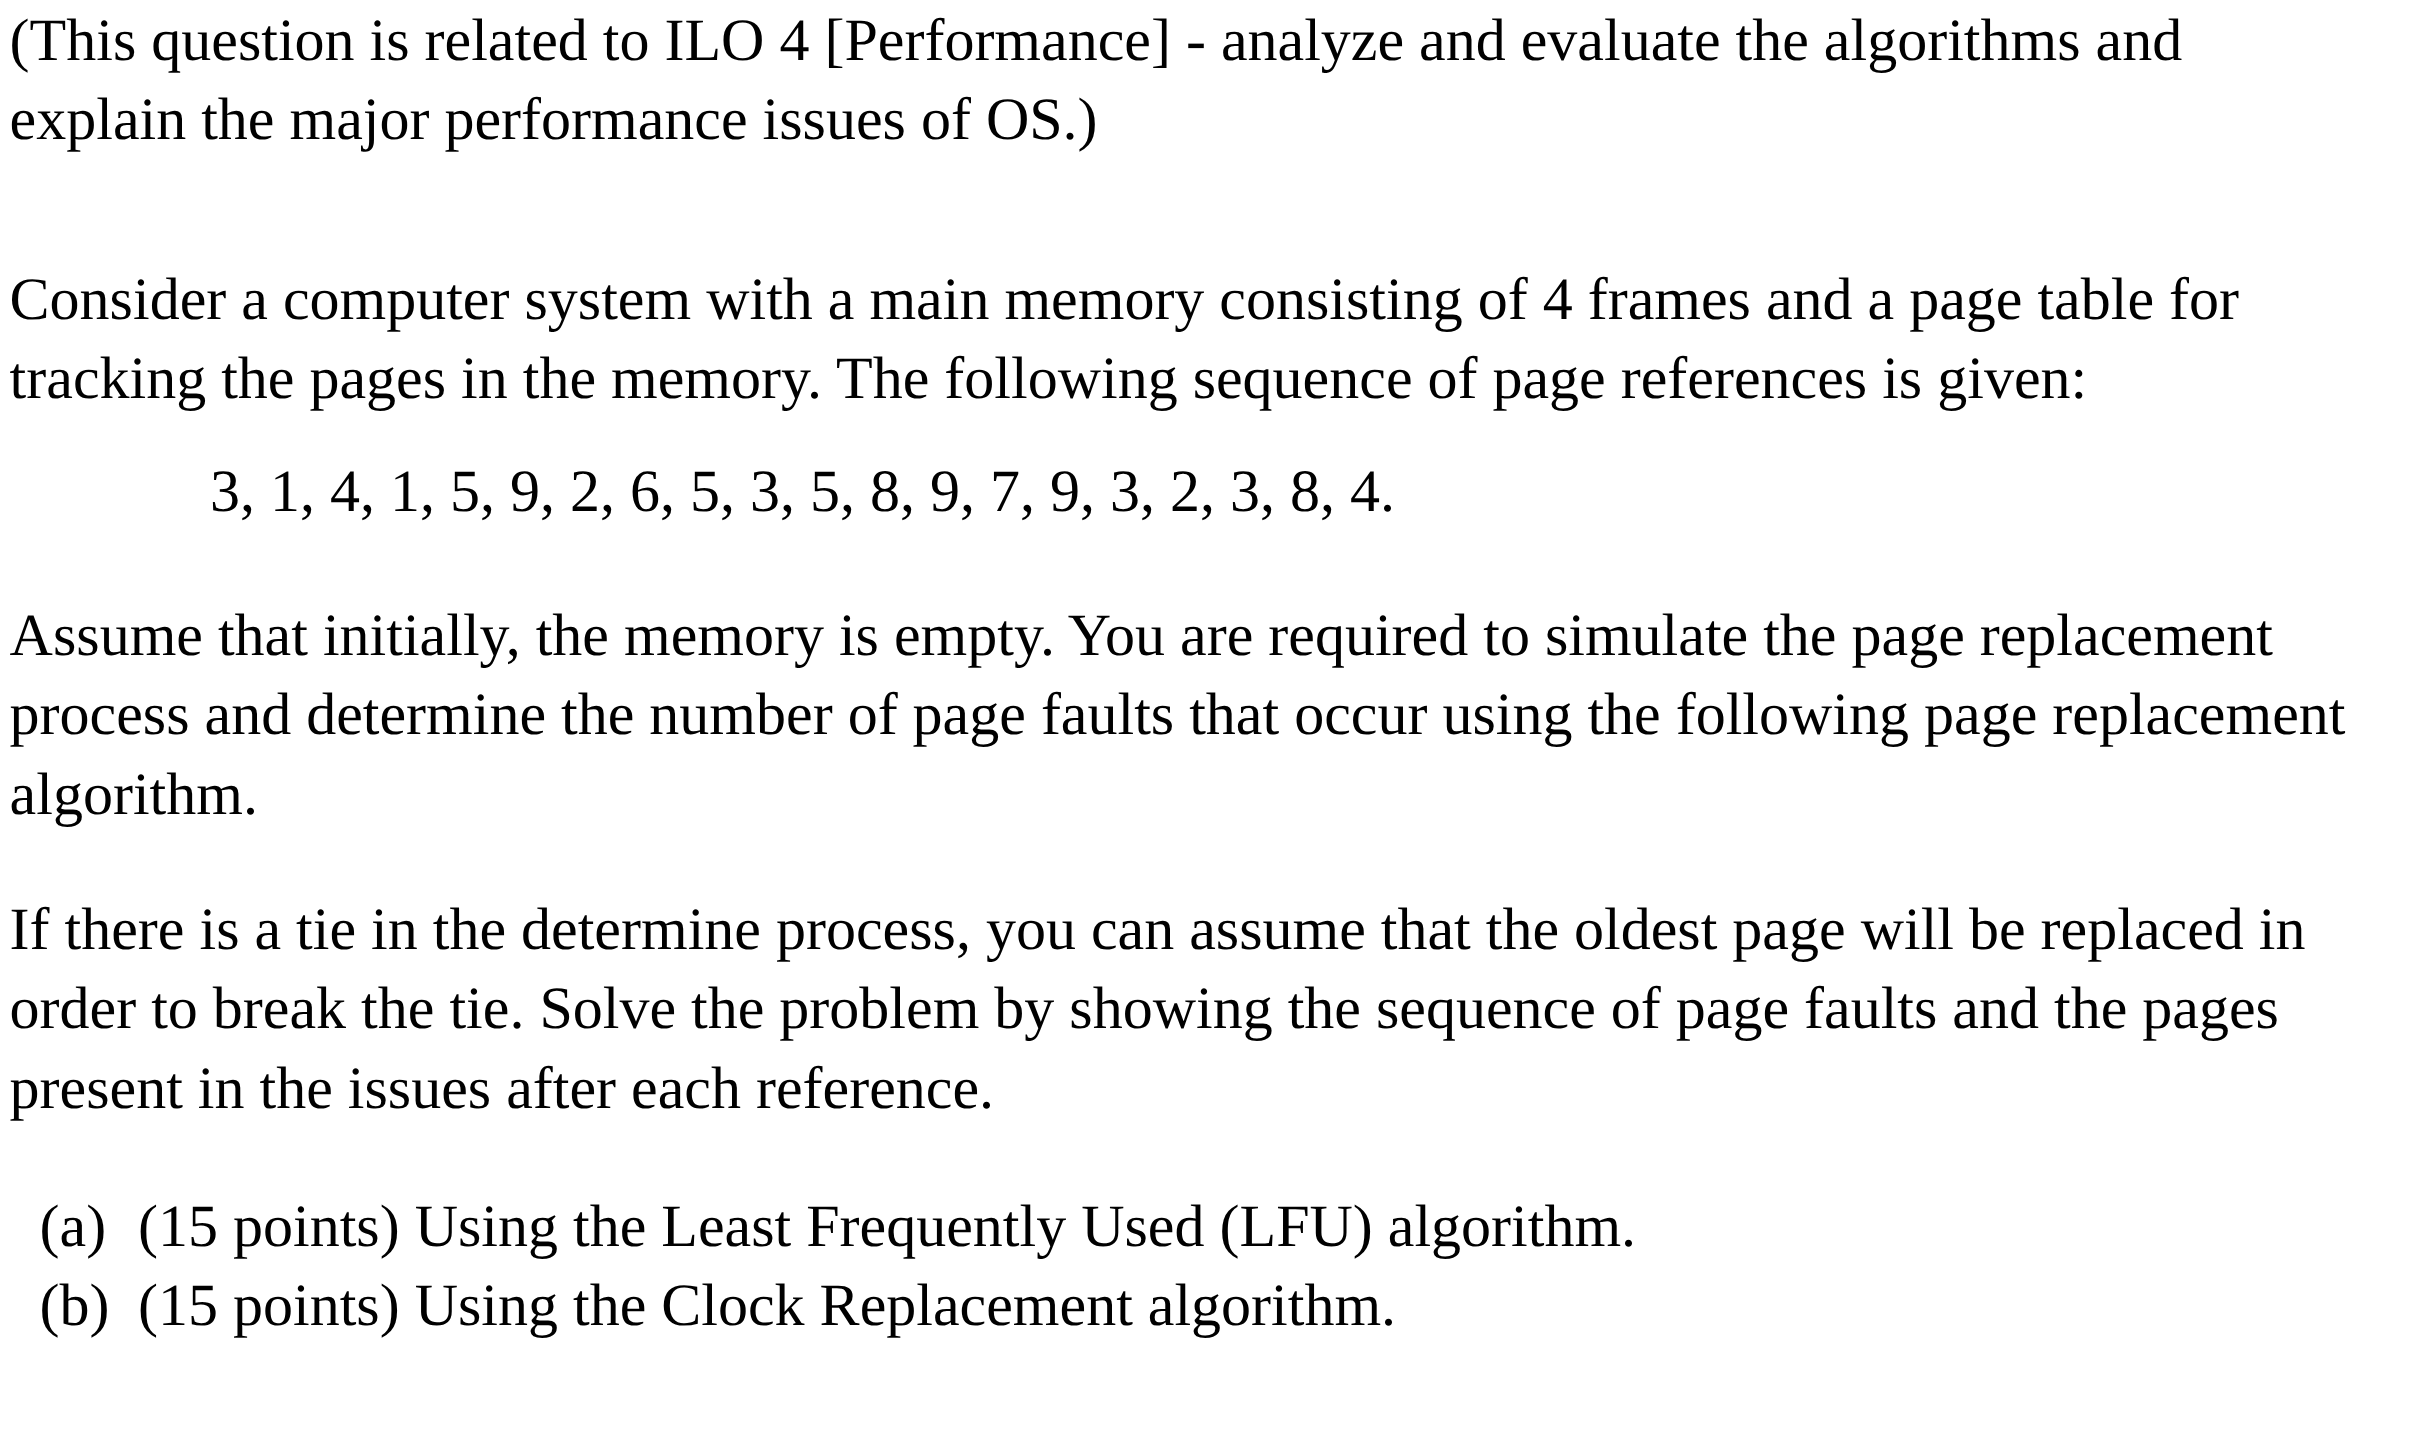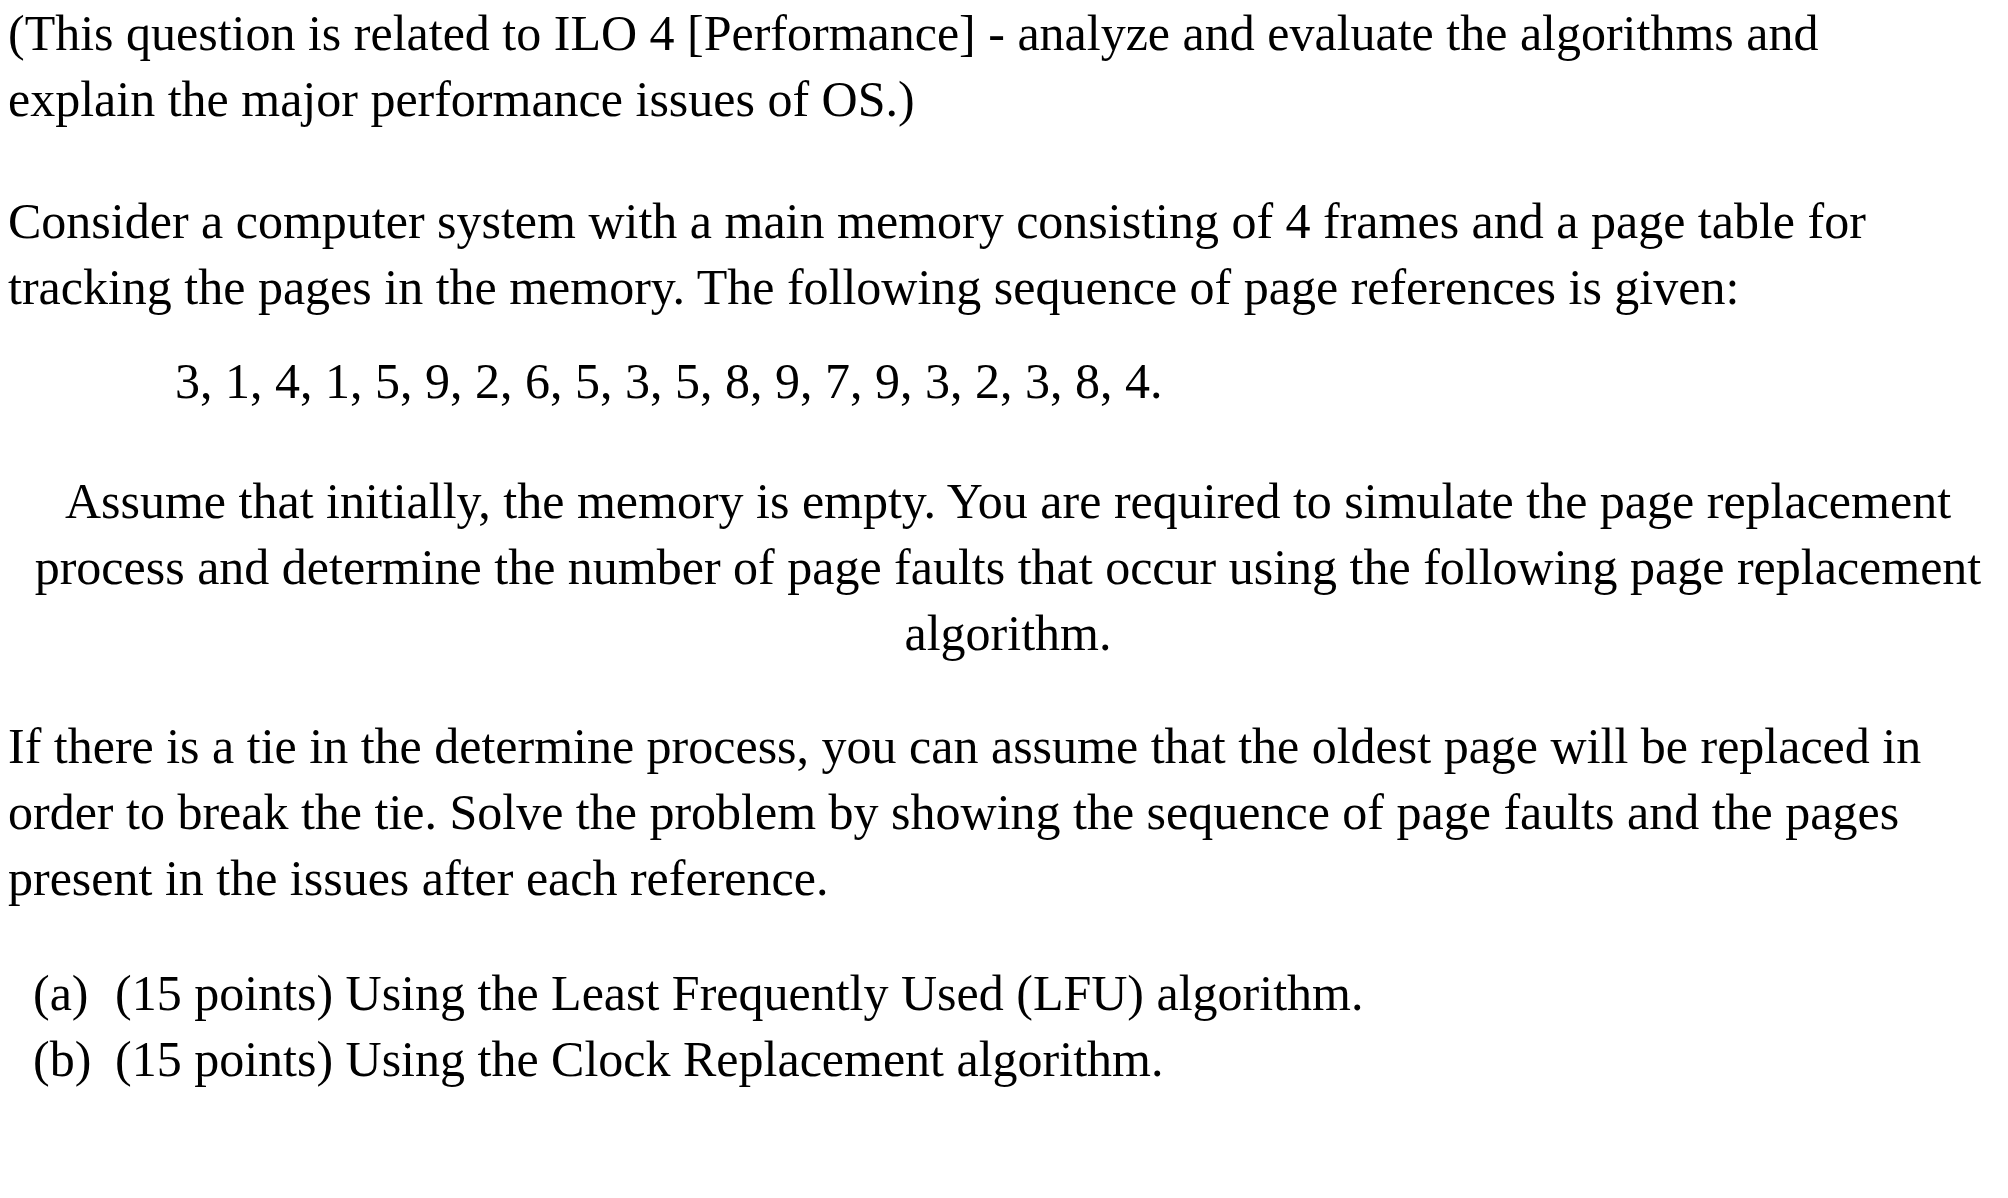--- a/index.html
+++ b/index.html
@@ -18,23 +18,23 @@
   }
   .doc {
     padding: 0 0 0 8px;
   }
   .line {
     white-space: nowrap;
   }
   .bold {
     font-weight: bold;
   }
-  .para-setup    { margin-top: 56px; }
+  .para-setup    { margin-top: 84px; }
   .seq-line      { margin-top: 28px; padding-left: 167px; }
-  .para-simulate { margin-top: 54px; text-align: center; }
+  .para-simulate { margin-top: 54px; }
   .para-tie      { margin-top: 47px; }
   .subq-list     { margin-top: 49px; padding-left: 25px; }
   .list-item {
     display: flex;
     white-space: nowrap;
   }
   .marker {
     display: inline-block;
     width: 82px;
     flex: 0 0 82px;

